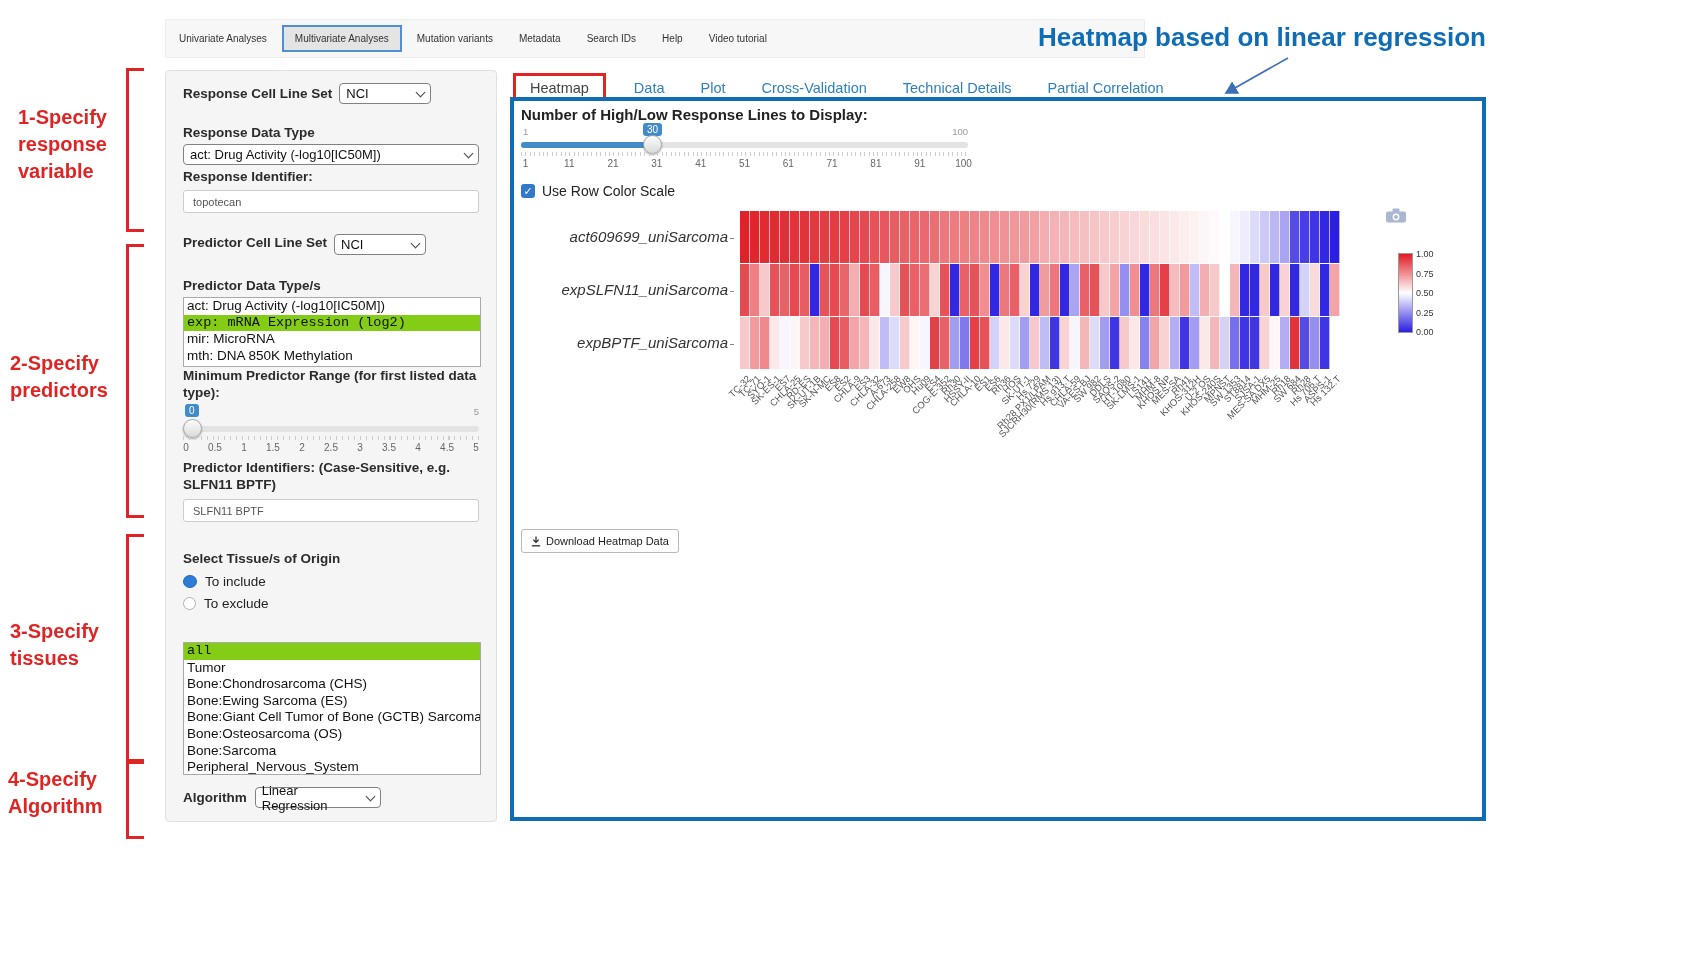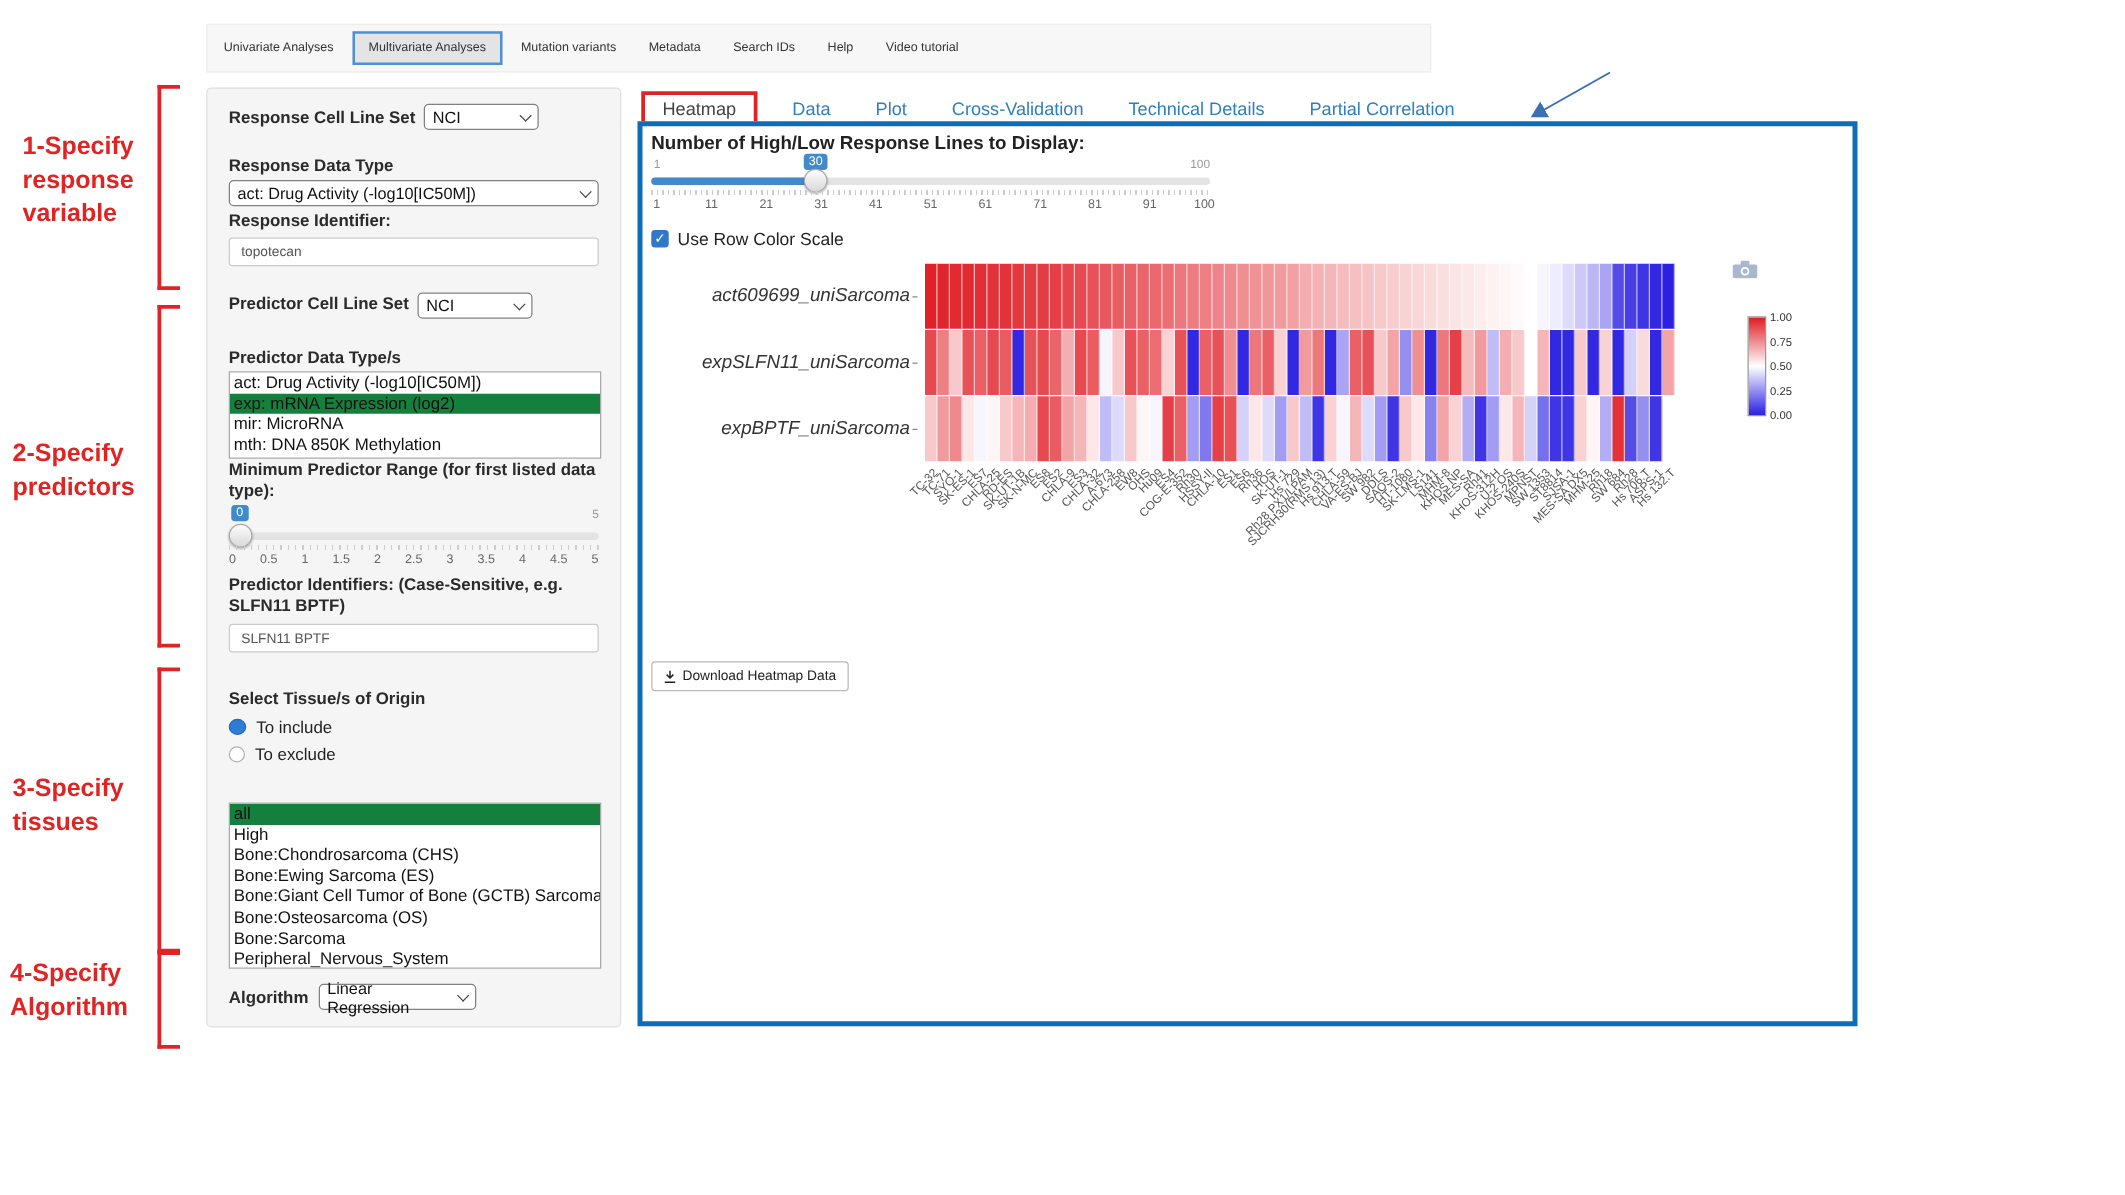--- a/index.html
+++ b/index.html
@@ -31,21 +31,21 @@
   .sb{position:absolute;left:17px;width:296px;}
   .lbl{font-size:13.5px;font-weight:bold;color:#2b2b2b;line-height:17px;}
   .sel{display:inline-flex;align-items:center;justify-content:space-between;background:#fff;
        border:1px solid #818181;border-radius:4px;height:21px;padding:0 6px;font-size:13px;color:#111;box-sizing:border-box;}
   .chev{width:6px;height:6px;border-right:1.5px solid #444;border-bottom:1.5px solid #444;
         transform:rotate(45deg);margin-left:8px;margin-top:-3px;flex:none;}
   .inp{background:#fff;border:1px solid #ccc;border-radius:3px;height:23px;display:flex;align-items:center;
        padding:0 9px;font-size:11px;color:#555;box-sizing:border-box;}
   .listbox{background:#fff;border:1px solid #a9a9a9;font-size:13.5px;color:#111;overflow:hidden;}
   .opt{height:16.6px;line-height:16.6px;padding:0 3px;white-space:nowrap;overflow:hidden;}
-  .opt.selected{background:#15803d;}
+  .opt.selected{background:#84cc16;font-family:Liberation Mono, monospace;}
   .radio-row{display:flex;align-items:center;gap:8px;font-size:13.5px;color:#222;height:18px;}
   .rdot{width:13px;height:13px;border-radius:50%;box-sizing:border-box;background:#fff;border:1px solid #b0b0b0;flex:none;}
   .rdot.sel{background:#2e7cd6;border:1px solid #2268bd;}
   .rdot.sel::after{content:"";display:block;width:5px;height:5px;background:#fff;border-radius:50%;margin:3px auto;}
 
   
   .slider{position:relative;}
   .trk{position:absolute;left:0;right:0;height:6px;background:#e3e3e3;border-radius:4px;}
   .fill{position:absolute;height:6px;background:#418bca;border-radius:4px 0 0 4px;}
   .handle{position:absolute;width:19px;height:19px;border-radius:50%;background:linear-gradient(#fdfdfd,#d9d9d9);
@@ -90,20 +90,21 @@
   <div class="navbar" id="nav">
       <div class="nav-item">Univariate Analyses</div>
       <div class="nav-item active">Multivariate Analyses</div>
       <div class="nav-item">Mutation variants</div>
       <div class="nav-item">Metadata</div>
       <div class="nav-item">Search IDs</div>
       <div class="nav-item">Help</div>
       <div class="nav-item">Video tutorial</div>
     </div>
 
+  <div class="heading">Heatmap based on linear regression</div>
   <svg class="arrow-svg">
     <defs>
       <marker id="ah" markerWidth="9" markerHeight="9" refX="7" refY="4.5" orient="auto">
         <path d="M0,0 L8,4.5 L0,9 z" fill="#3b6fb5"></path>
       </marker>
     </defs>
     <line x1="1288" y1="58" x2="1226" y2="93" stroke="#3b6fb5" stroke-width="1.6" marker-end="url(#ah)"></line>
   </svg>
 
   <div id="steps">
@@ -209,21 +210,21 @@
             <span class="rdot sel"></span>
             <span>To include</span>
           </div>
           <div class="radio-row">
             <span class="rdot"></span>
             <span>To exclude</span>
           </div>
         </div>
       <div class="listbox" id="tissue-listbox" style="width:296px;margin-top:30px;height:131px;">
           <div class="opt selected">all</div>
-          <div class="opt">High</div>
+          <div class="opt">Tumor</div>
           <div class="opt">Bone:Chondrosarcoma (CHS)</div>
           <div class="opt">Bone:Ewing Sarcoma (ES)</div>
           <div class="opt">Bone:Giant Cell Tumor of Bone (GCTB) Sarcoma</div>
           <div class="opt">Bone:Osteosarcoma (OS)</div>
           <div class="opt">Bone:Sarcoma</div>
           <div class="opt">Peripheral_Nervous_System</div>
         </div>
     </div>
 
     <div class="sb" style="top:716px;display:flex;align-items:center;gap:8px;">

